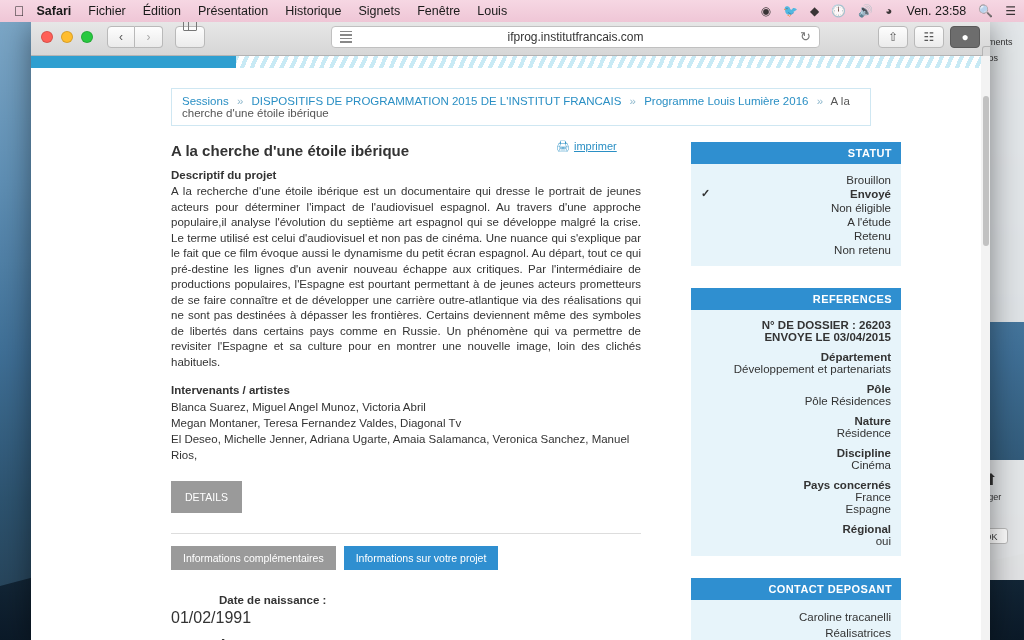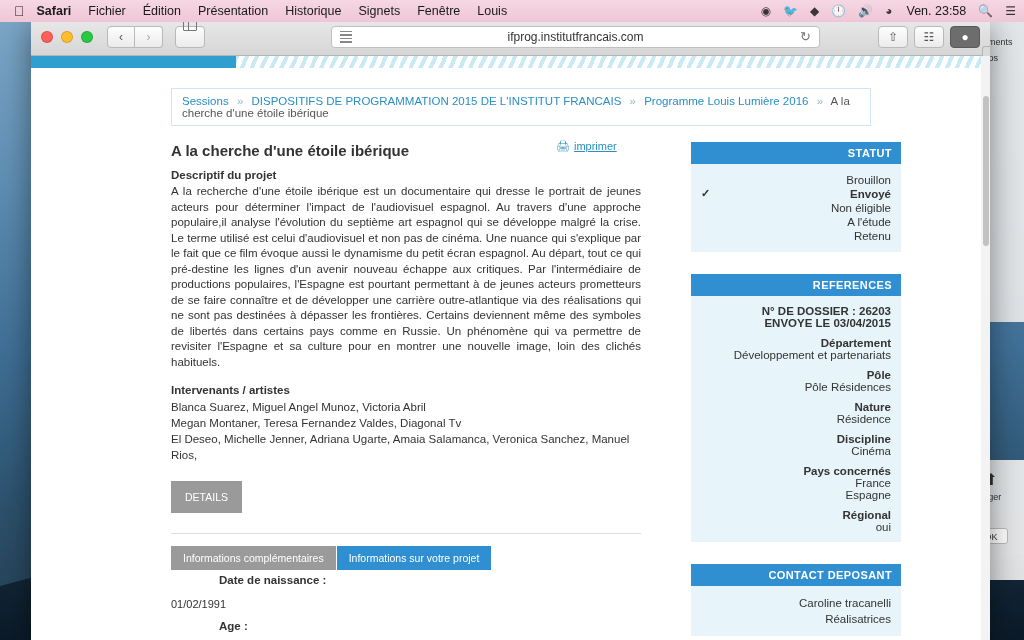--- a/index.html
+++ b/index.html
@@ -171,29 +171,29 @@
     margin: 0 0 14px 0;
   }
   .sub-list { font-size: 11.5px; color: #333; line-height: 16px; margin: 0 0 14px 0; }
 
   .greybtn {
     display: inline-block; background: #9a9a9a; color: #fff;
     font-size: 10.5px; padding: 10px 14px; margin: 4px 0 14px 0;
   }
   .hr { border-bottom: 1px solid #ddd; margin: 6px 0 12px 0; }
 
-  .tabs { display: flex; gap: 1px; margin-bottom: 4px; }
+  .tabs { display: flex; gap: 8px; margin-bottom: 24px; }
   .tab {
     font-size: 10.5px; padding: 6px 12px; color: #fff; background: #9a9a9a;
   }
   .tab.active { background: #2f8fd0; }
 
   .field { margin-bottom: 10px; }
   .field .k { font-size: 11.5px; font-weight: bold; color: #333; padding-left: 48px; }
-  .field .v { font-size: 11px; color: #333; margin-top: 12px; }
+  .field .v { font-size: 16px; color: #333; margin-top: 3px; }
 
   
   .box { margin-bottom: 22px; text-align: right; }
   .box .hd {
     background: #2f8fd0; color: #fff; font-size: 11px; font-weight: bold;
     padding: 5px 9px; letter-spacing: .4px;
   }
   .box .bd {
     background: #e7f4fa; padding: 9px 10px; font-size: 11.5px; color: #333;
   }
@@ -352,20 +352,21 @@
         <div class="right-col">
 
           <div class="box">
             <div class="hd">STATUT</div>
             <div class="bd">
               <div class="statut-item">Brouillon</div>
               <div class="statut-item sel">Envoyé</div>
               <div class="statut-item">Non éligible</div>
               <div class="statut-item">A l'étude</div>
               <div class="statut-item">Retenu</div>
+              <div class="statut-item">Non retenu</div>
             </div>
           </div>
 
           <div class="box">
             <div class="hd">REFERENCES</div>
             <div class="bd">
               <div class="ref-line">N° DE DOSSIER : 26203</div>
               <div class="ref-line">ENVOYE LE 03/04/2015</div>
 
               <div class="ref-grp">

